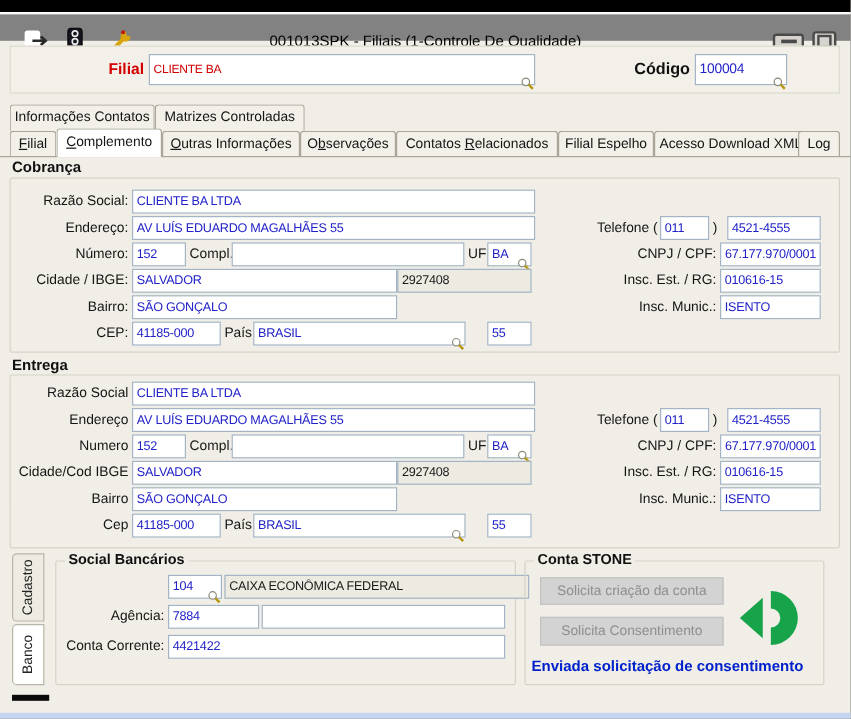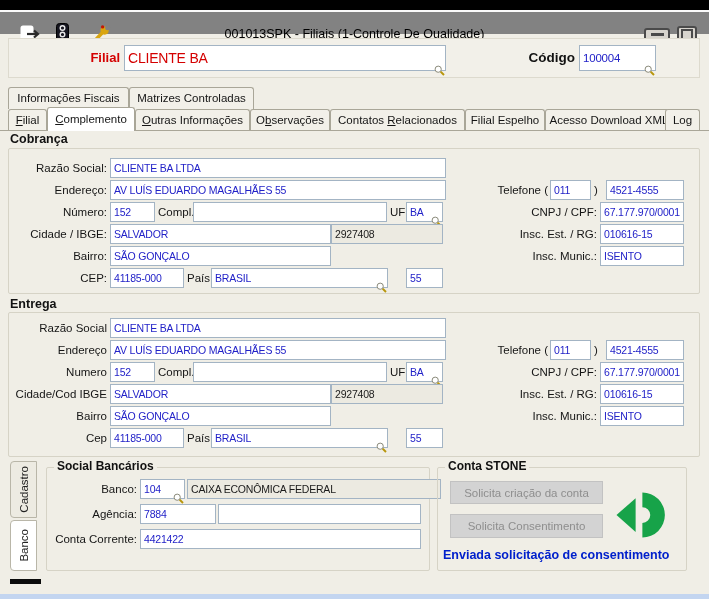--- a/index.html
+++ b/index.html
@@ -17,21 +17,21 @@
   .bottomedge{position:absolute;left:0;top:594px;width:709px;height:5px;background:#C3D5F0;}
 
   .hdr-panel{position:absolute;left:8px;top:38px;width:692px;height:40px;background:#F2F0E9;border:1px solid #DDDACE;box-sizing:border-box;}
 
   .lbl{position:absolute;font-size:11.5px;color:#151515;text-align:right;height:20px;line-height:20px;white-space:nowrap;}
   .lbl.left{text-align:left;}
   .fld{position:absolute;height:20px;box-sizing:border-box;border:1px solid #A3B4C4;background:#fff;
        color:#2222C8;font-family:"Liberation Sans",sans-serif;font-size:10.5px;letter-spacing:-0.2px;
        padding:1px 3px;margin:0;}
   .fld.ro{background:#ECEAE1;color:#1a1a1a;}
-  .fld.red{color:#D40000;font-size:14px;}
+  .fld.red{color:#D40000;font-size:10px;}
   .fldwrap{position:absolute;}
   .fldwrap .fld{left:0;top:0;width:100%;height:100%;}
   .mag{position:absolute;right:1px;bottom:-2px;width:11px;height:11px;cursor:pointer;}
 
   .tab{position:absolute;box-sizing:border-box;height:22px;background:#F2F0E9;border:1px solid #A9A698;border-bottom:none;
        border-radius:3px 3px 0 0;text-align:center;font-size:11.5px;color:#151515;line-height:21px;cursor:pointer;white-space:nowrap;overflow:hidden;}
   .tab.active{background:#fff;height:24px;line-height:23px;z-index:3;}
   .tabline{position:absolute;left:0;top:130px;width:709px;height:1px;background:#A9A698;z-index:1;}
 
   .sect-title{position:absolute;font-size:12.5px;font-weight:bold;color:#111;white-space:nowrap;}
@@ -105,21 +105,21 @@
     <input class="fld" style="font-size: 11.5px;" value="100004">
     <span class="mag">
       <svg width="11" height="11" viewBox="0 0 11 11">
           <circle cx="4.2" cy="4.2" r="3.1" fill="#fff" stroke="#8A8A7A"></circle>
           <line x1="6.6" y1="6.6" x2="10" y2="10" stroke="#B8960C" stroke-width="2"></line>
         </svg>
     </span>
   </div>
 
   <div class="tab" style="left:8px;top:87px;width:121px">
-    <span>Informações Fiscais</span>
+    <span>Informações Contatos</span>
   </div>
   <div class="tab" style="left:129px;top:87px;width:125px">
     <span>Matrizes Controladas</span>
   </div>
 
   <div class="tab" style="left:8px;top:109px;width:39px"><span></span><u>F</u><span>ilial</span></div>
   <div class="tab" style="left:135px;top:109px;width:115px"><span></span><u>O</u><span>utras Informações</span></div>
   <div class="tab active" style="left:47px;top:107px;width:88px"><span></span><u>C</u><span>omplemento</span></div>
   <div class="tab" style="left:250px;top:109px;width:80px"><span>O</span><u>b</u><span>servações</span></div>
   <div class="tab" style="left:330px;top:109px;width:135px"><span>Contatos </span><u>R</u><span>elacionados</span></div>
@@ -246,21 +246,20 @@
     <span>Cadastro</span>
   </div>
   <div class="vtab active" style="top:520px;height:51px">
     <span>Banco</span>
   </div>
   <div class="splitter"></div>
 
   <div class="gleg" style="left:54px;top:459px">Social Bancários</div>
   <div class="gbox" style="left:46px;top:467px;width:384px;height:104px"></div>
 
-  <div class="lbl" style="left:40px;top:479px;width:97px">Banco:</div>
   <div class="fldwrap" style="left:140px;top:479px;width:45px;height:20px">
     <input class="fld" value="104" style="">
     <span class="mag">
       <svg width="11" height="11" viewBox="0 0 11 11">
           <circle cx="4.2" cy="4.2" r="3.1" fill="#fff" stroke="#8A8A7A"></circle>
           <line x1="6.6" y1="6.6" x2="10" y2="10" stroke="#B8960C" stroke-width="2"></line>
         </svg>
     </span>
   </div>
   <input class="fld ro" style="left: 187px; top: 479px; width: 254px;" readonly="" value="CAIXA ECONÔMICA FEDERAL">

